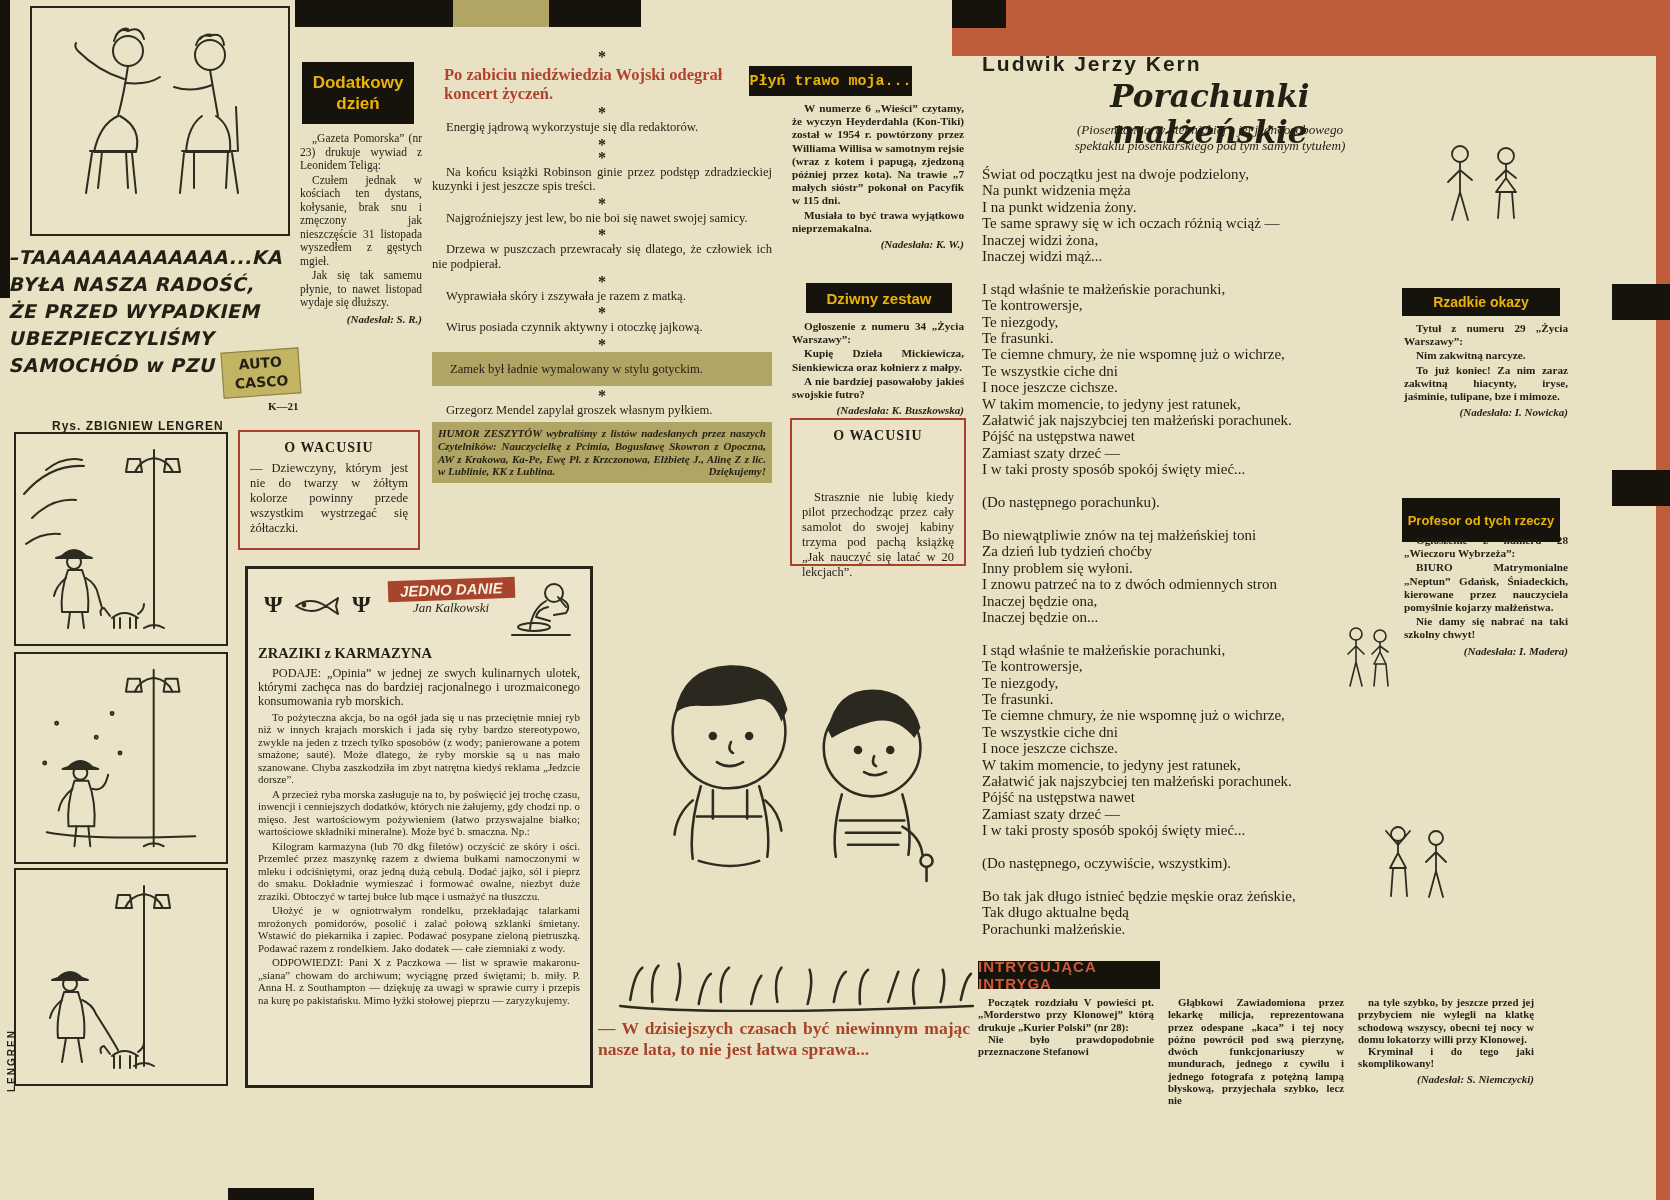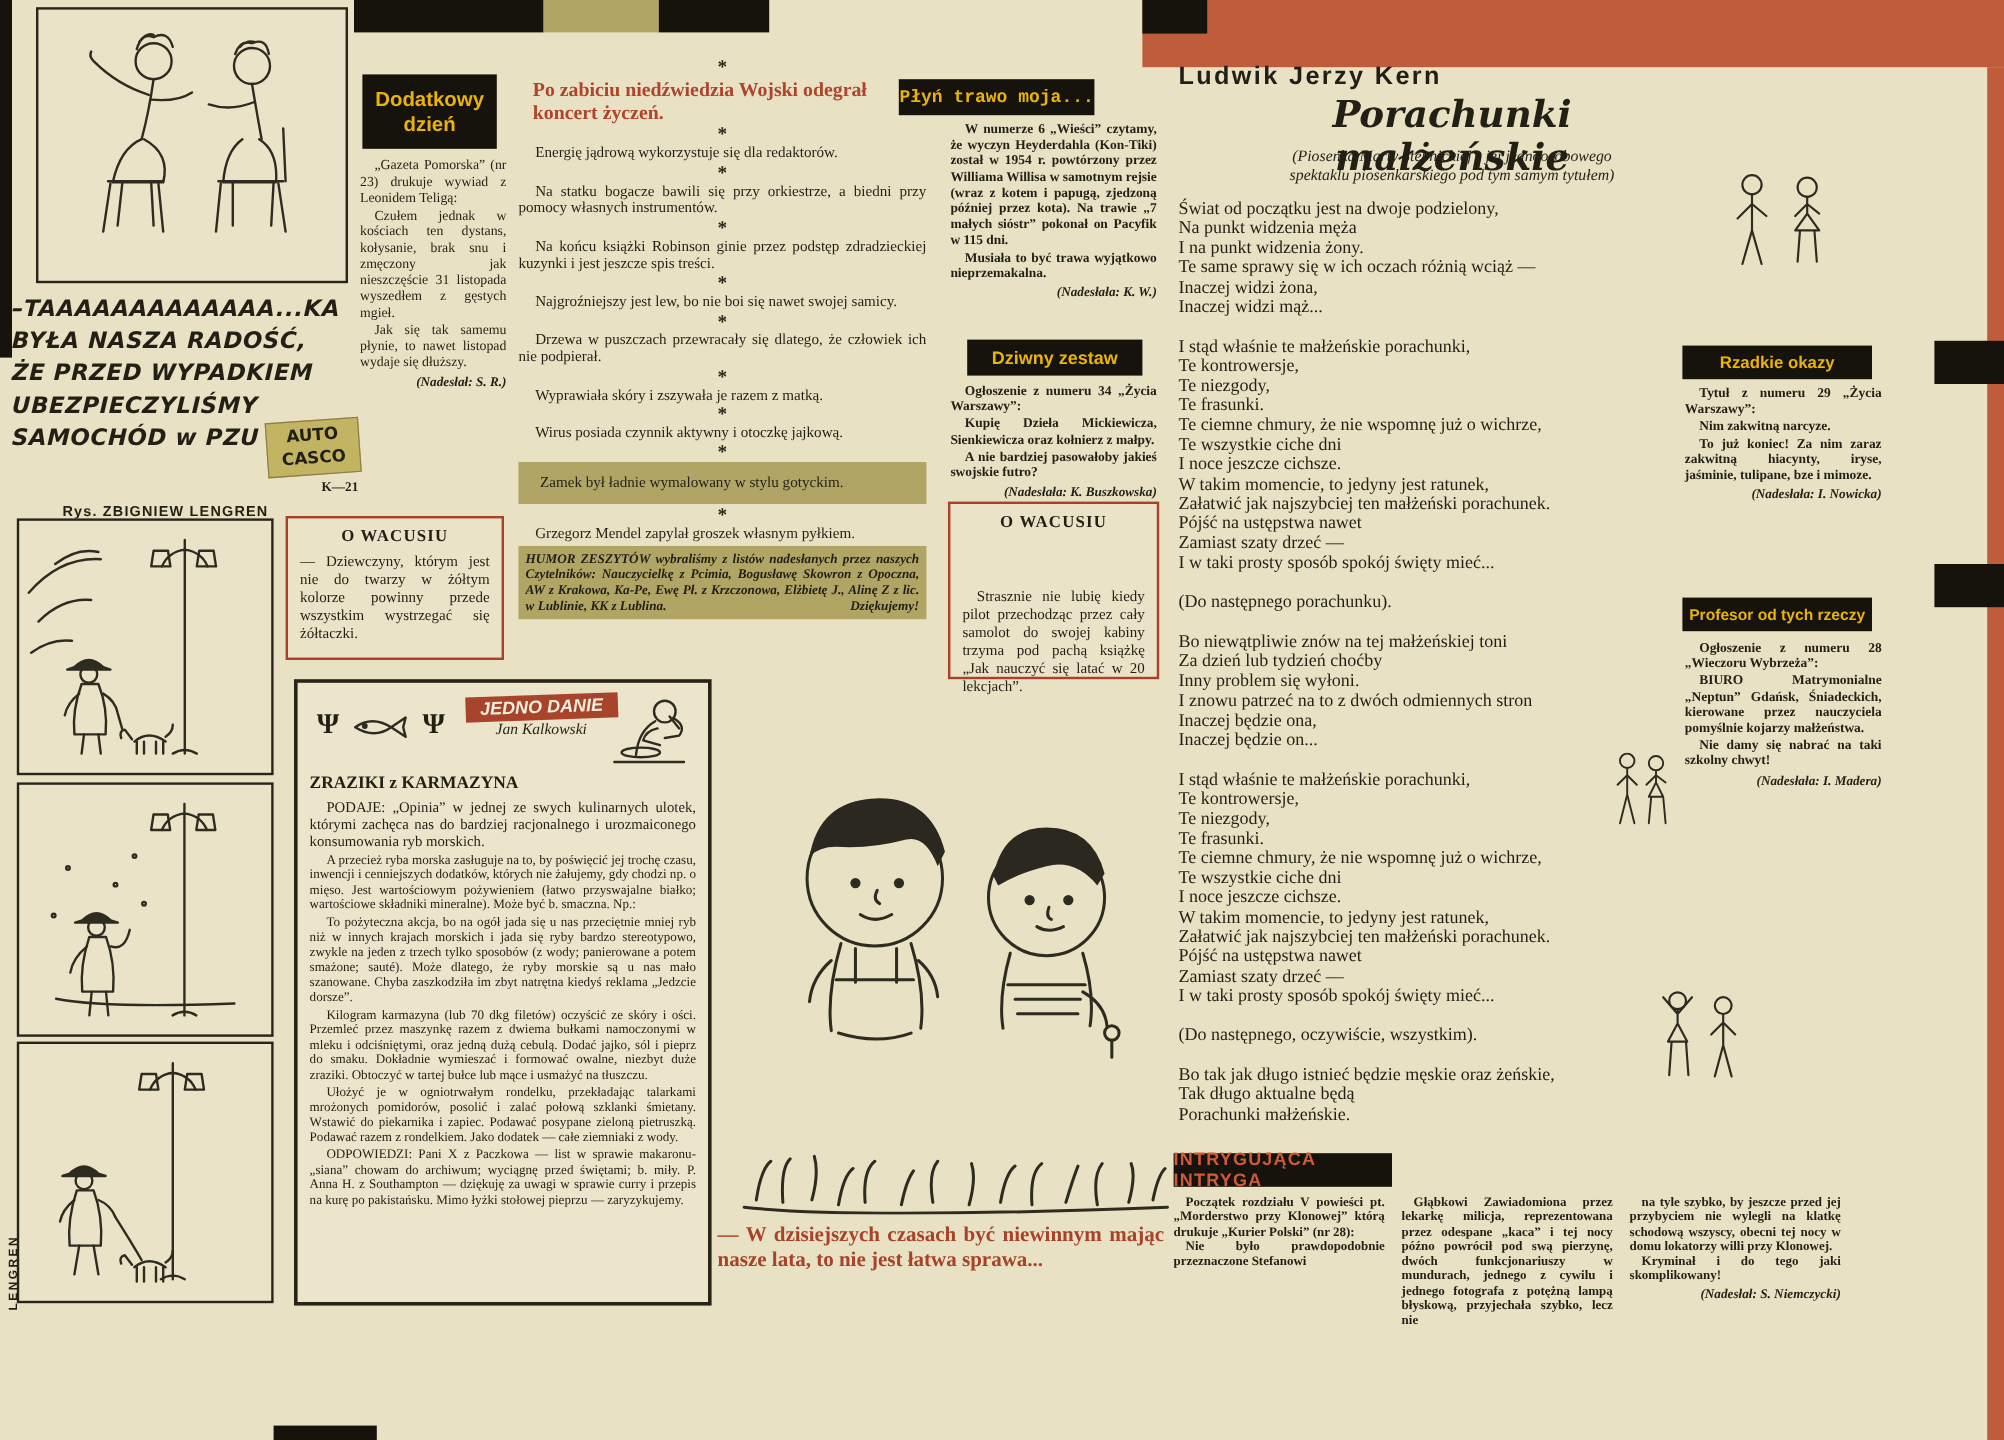--- a/index.html
+++ b/index.html
@@ -199,21 +199,20 @@
     <div class="h-star">*</div>
     <div class="humor-title">Po zabiciu niedźwiedzia Wojski odegrał koncert życzeń.</div>
     <div>
 
     <div class="h-item">
         <div class="h-star">*</div>
         <div class="h-text">Energię jądrową wykorzystuje się dla redaktorów.</div>
       </div>
         <div class="h-item">
         <div class="h-star">*</div>
-        <div class="h-text">Na statku bogacze bawili się przy orkiestrze, a biedni przy pomocy własnych instrumentów.</div>
       </div>
         <div class="h-item">
         <div class="h-star">*</div>
         <div class="h-text">Na końcu książki Robinson ginie przez podstęp zdradzieckiej kuzynki i jest jeszcze spis treści.</div>
       </div>
         <div class="h-item">
         <div class="h-star">*</div>
         <div class="h-text">Najgroźniejszy jest lew, bo nie boi się nawet swojej samicy.</div>
       </div>
         <div class="h-item">
@@ -257,22 +256,22 @@
         <path d="M52 30 q-10 2 -12 10 l14 4"></path>
         <path d="M66 22 q10 6 4 14 l-12 2"></path>
         <ellipse cx="38" cy="50" rx="16" ry="4"></ellipse>
         <path d="M16 58 l58 0 M70 30 l-8 -10"></path>
       </svg>
     </div>
     <div class="r-title">ZRAZIKI z KARMAZYNA</div>
     <div class="recipe-list">
 
     <p class="r-para">PODAJE: „Opinia” w jednej ze swych kulinarnych ulotek, którymi zachęca nas do bardziej racjonalnego i urozmaiconego konsumowania ryb morskich.</p>
+        <p class="r-para">To pożyteczna akcja, bo na ogół jada się u nas przeciętnie mniej ryb niż w innych krajach morskich i jada się ryby bardzo stereotypowo, zwykle na jeden z trzech tylko sposobów (z wody; panierowane a potem smażone; sauté). Może dlatego, że ryby morskie są u nas mało szanowane. Chyba zaszkodziła im zbyt natrętna kiedyś reklama „Jedzcie dorsze”.</p>
         <p class="r-para">A przecież ryba morska zasługuje na to, by poświęcić jej trochę czasu, inwencji i cenniejszych dodatków, których nie żałujemy, gdy chodzi np. o mięso. Jest wartościowym pożywieniem (łatwo przyswajalne białko; wartościowe składniki mineralne). Może być b. smaczna. Np.:</p>
-        <p class="r-para">To pożyteczna akcja, bo na ogół jada się u nas przeciętnie mniej ryb niż w innych krajach morskich i jada się ryby bardzo stereotypowo, zwykle na jeden z trzech tylko sposobów (z wody; panierowane a potem smażone; sauté). Może dlatego, że ryby morskie są u nas mało szanowane. Chyba zaszkodziła im zbyt natrętna kiedyś reklama „Jedzcie dorsze”.</p>
         <p class="r-para">Kilogram karmazyna (lub 70 dkg filetów) oczyścić ze skóry i ości. Przemleć przez maszynkę razem z dwiema bułkami namoczonymi w mleku i odciśniętymi, oraz jedną dużą cebulą. Dodać jajko, sól i pieprz do smaku. Dokładnie wymieszać i formować owalne, niezbyt duże zraziki. Obtoczyć w tartej bułce lub mące i usmażyć na tłuszczu.</p>
         <p class="r-para">Ułożyć je w ogniotrwałym rondelku, przekładając talarkami mrożonych pomidorów, posolić i zalać połową szklanki śmietany. Wstawić do piekarnika i zapiec. Podawać posypane zieloną pietruszką. Podawać razem z rondelkiem. Jako dodatek — całe ziemniaki z wody.</p>
         <p class="r-para">ODPOWIEDZI: Pani X z Paczkowa — list w sprawie makaronu-„siana” chowam do archiwum; wyciągnę przed świętami; b. miły. P. Anna H. z Southampton — dziękuję za uwagi w sprawie curry i przepis na kurę po pakistańsku. Mimo łyżki stołowej pieprzu — zaryzykujemy.</p>
       </div>
   </div>
 
   <svg class="abs sketch" viewBox="0 0 385 395" width="388" height="400" style="left:600px;top:612px;stroke-width:2.5;">
 
     <circle cx="128" cy="118" r="56"></circle>
     <path d="M74 100 q8 -46 54 -48 q46 -2 58 44 l-6 12 q-10 -26 -26 -22 q-30 8 -58 6 q-14 0 -22 8 z" fill="#2b2820" stroke="none"></path>
@@ -434,21 +433,21 @@
   <div class="abs" style="left:1404px;top:322px;width:164px;">
     <div class="smallcol boldcol">
 
     <p>Tytuł z numeru 29 „Życia Warszawy”:</p>
         <p>Nim zakwitną narcyze.</p>
         <p>To już koniec! Za nim zaraz zakwitną hiacynty, iryse, jaśminie, tulipane, bze i mimoze.</p>
       </div>
     <div class="attr">(Nadesłała: I. Nowicka)</div>
   </div>
 
-  <div class="abs blackbox" style="left:1402px;top:498px;width:158px;height:28px;font-size:13px;">
+  <div class="abs blackbox" style="left:1402px;top:498px;width:158px;height:44px;font-size:13px;">
     <div>Profesor od tych rzeczy</div>
   </div>
   <div class="abs" style="left:1404px;top:534px;width:164px;">
     <div class="smallcol boldcol">
 
     <p>Ogłoszenie z numeru 28 „Wieczoru Wybrzeża”:</p>
         <p>BIURO Matrymonialne „Neptun” Gdańsk, Śniadeckich, kierowane przez nauczyciela pomyślnie kojarzy małżeństwa.</p>
         <p>Nie damy się nabrać na taki szkolny chwyt!</p>
       </div>
     <div class="attr">(Nadesłała: I. Madera)</div>

